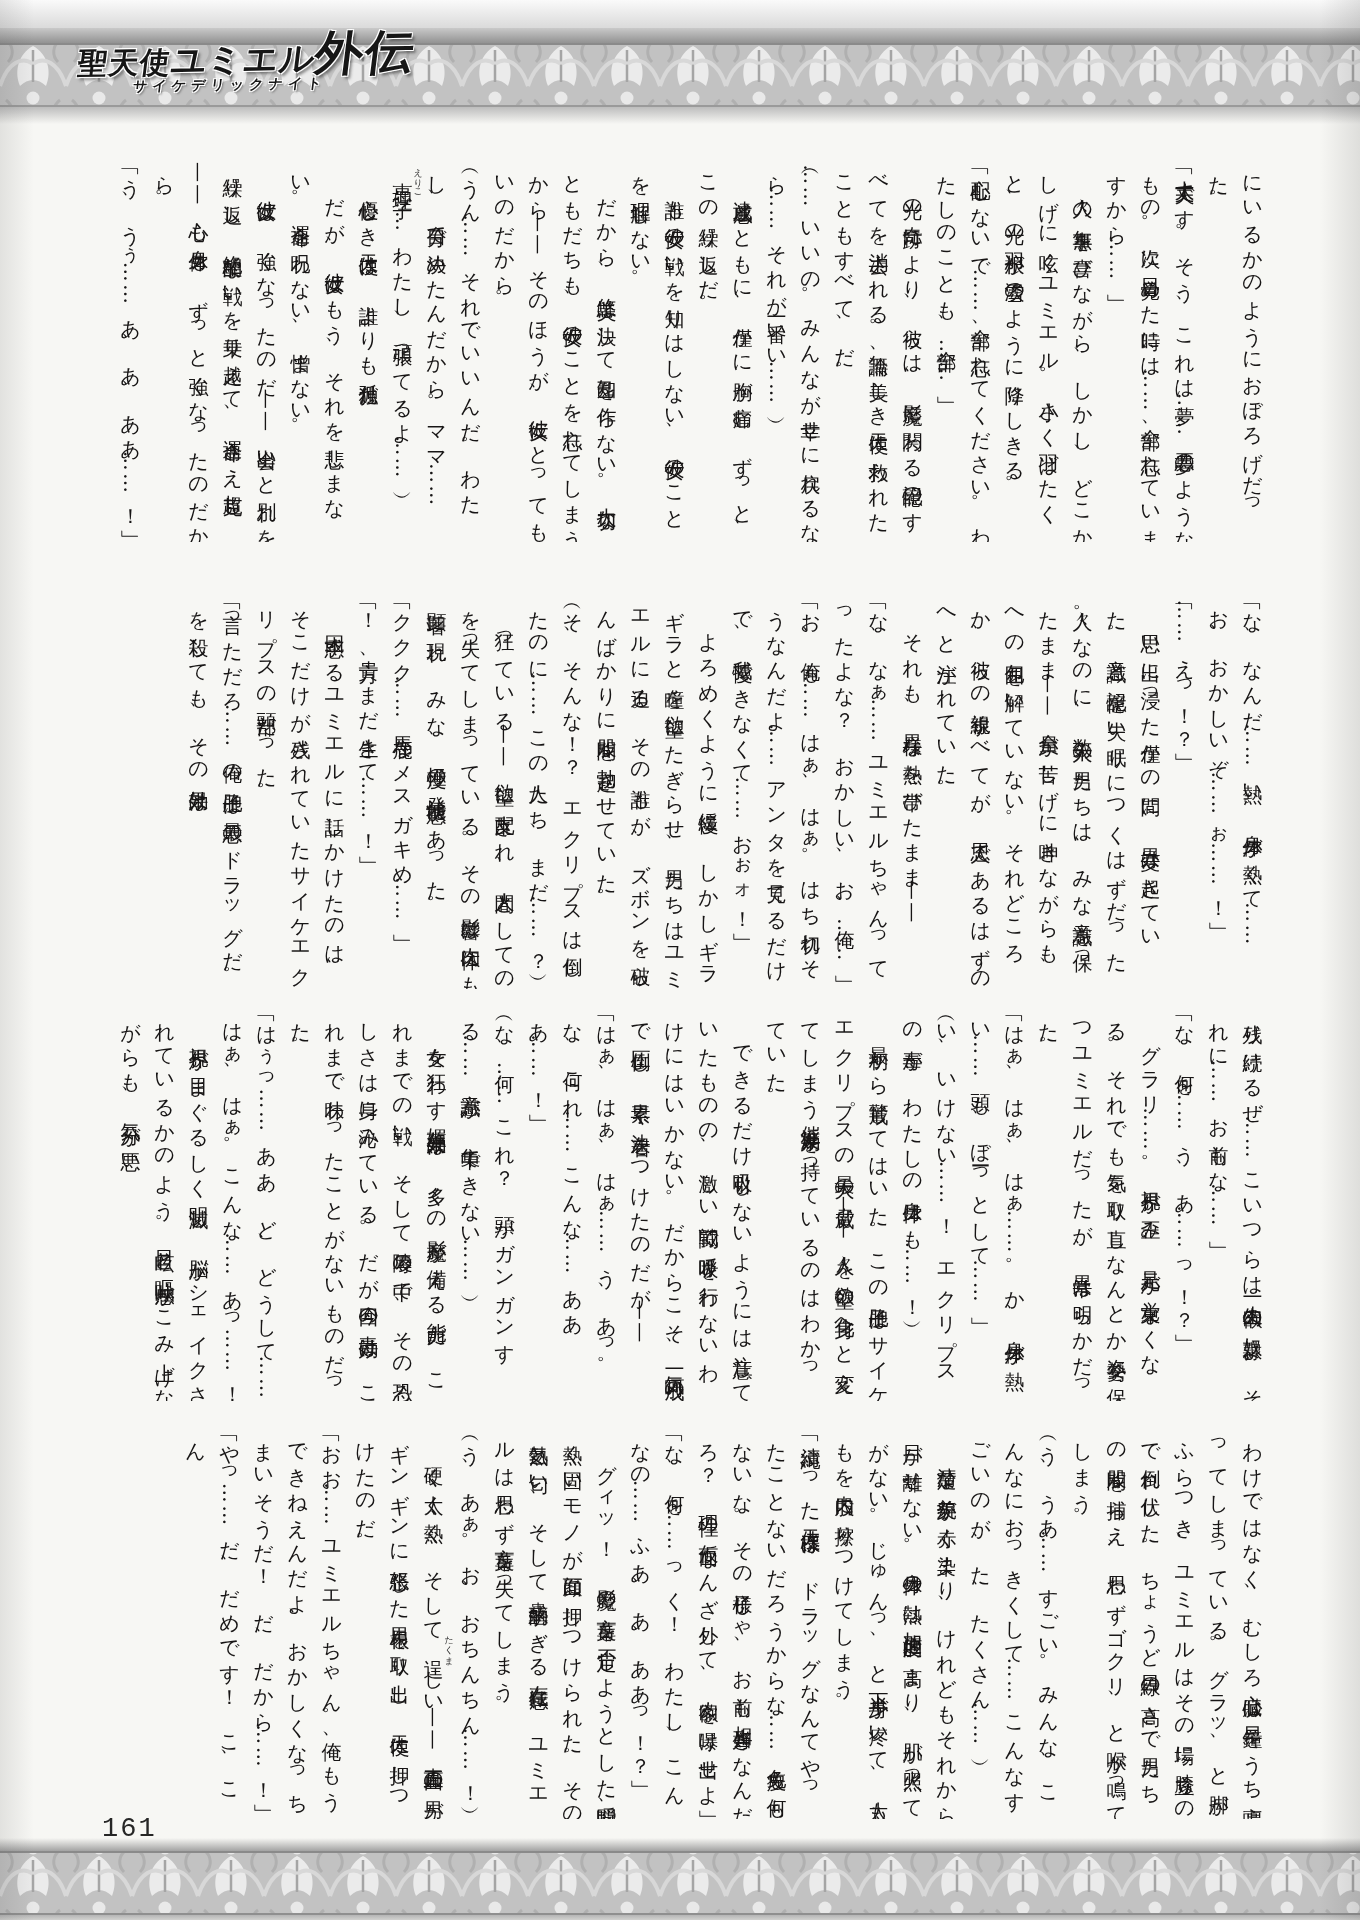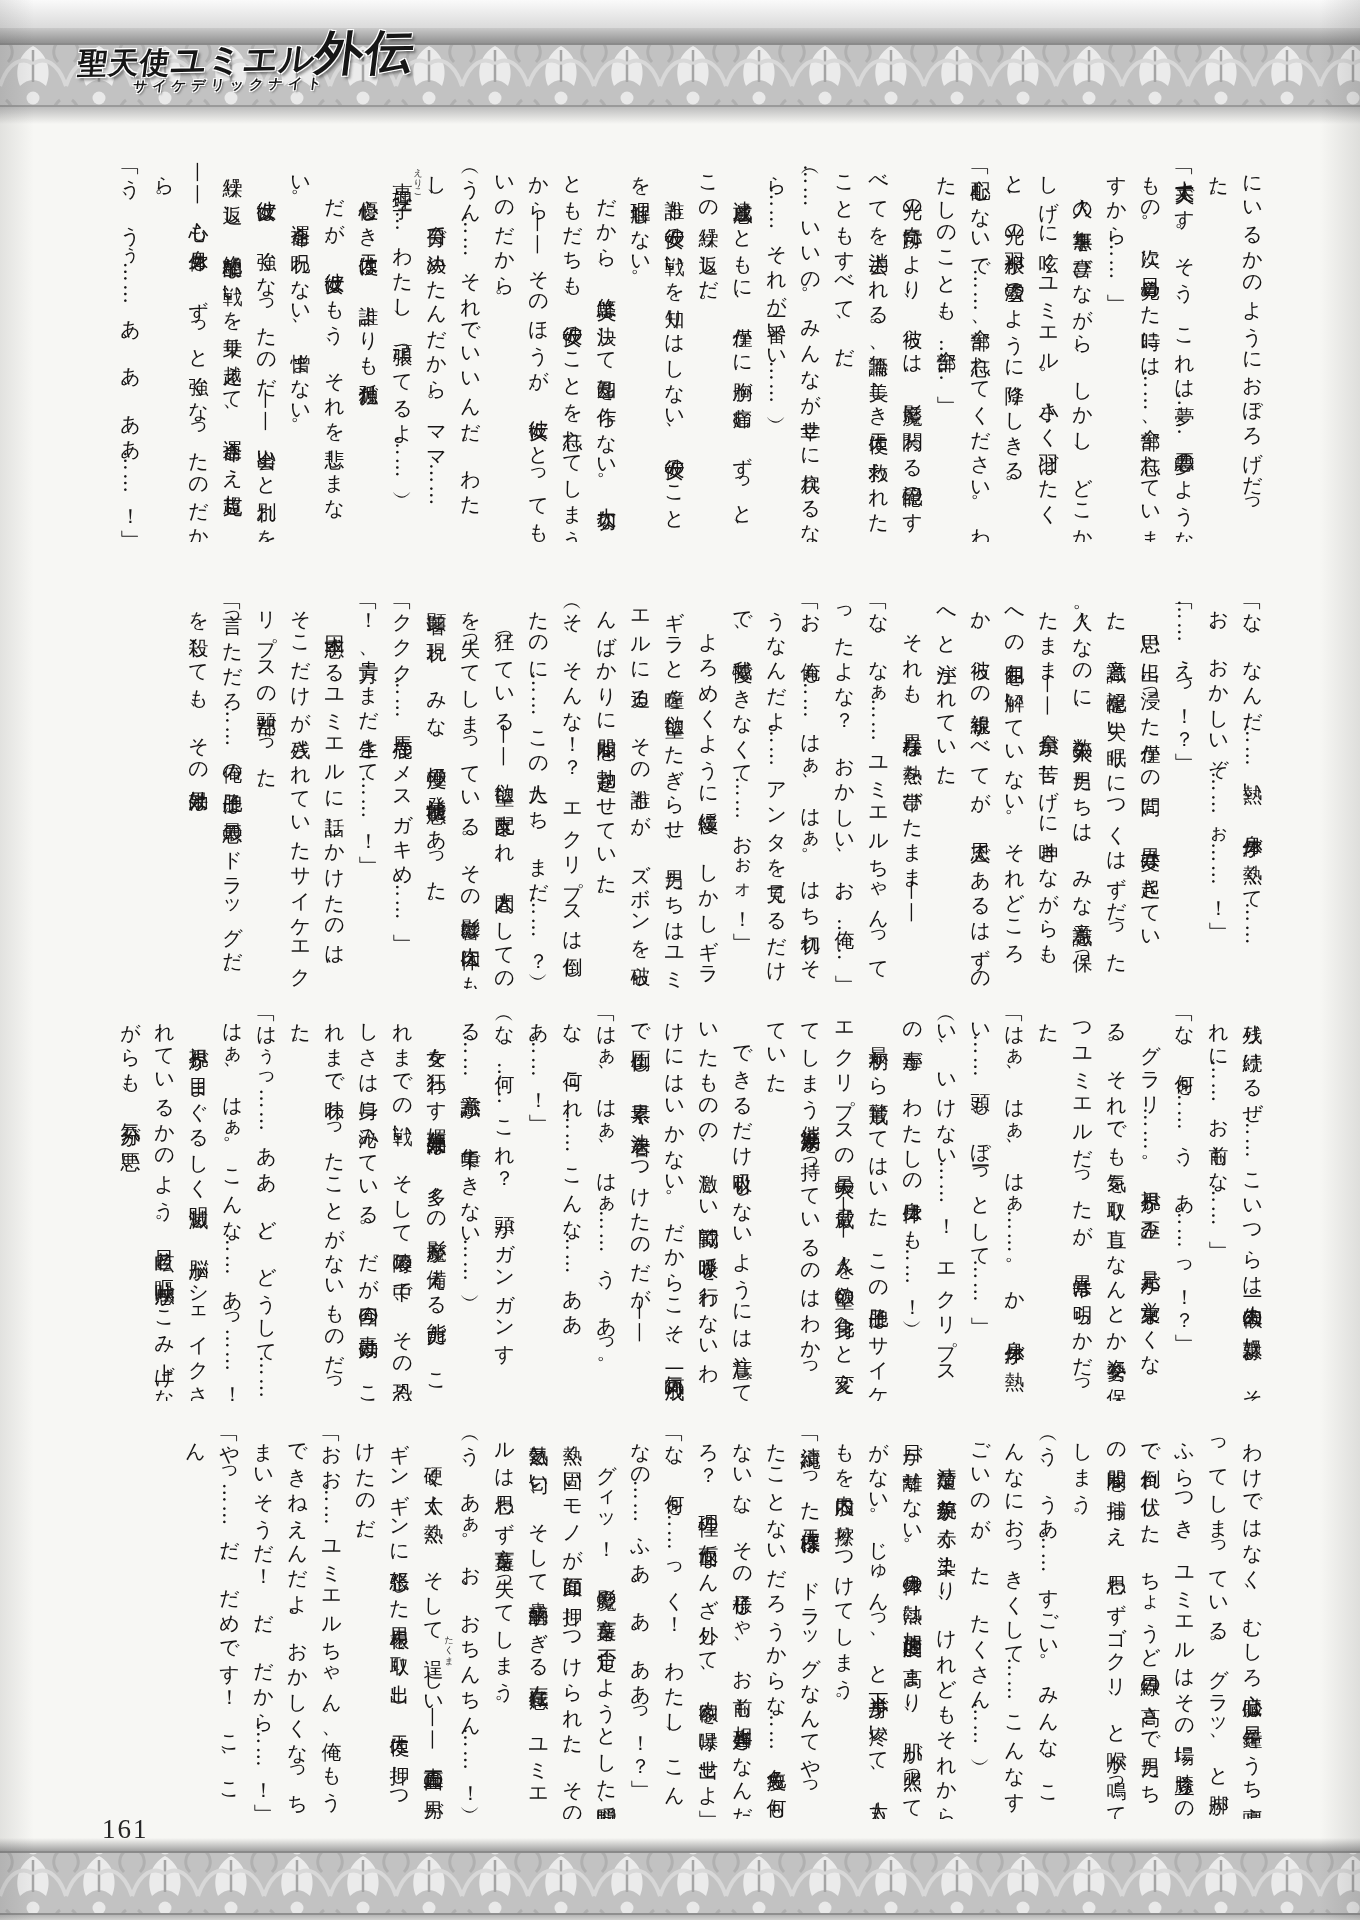--- a/index.html
+++ b/index.html
@@ -44,21 +44,21 @@
   }
   #band-1{top:162px;height:380px;letter-spacing:2.2px;}
   #band-2{top:597px;height:392px;}
   #band-3{top:1009px;height:392px;}
   #band-4{top:1429px;height:390px;}
   .band p{margin:0;padding:0;}
   ruby rt{font-size:9px;letter-spacing:0;color:#2a2a2a;}
   .page-number{
     position:absolute;left:102px;top:1814px;z-index:6;
     font-size:27px;letter-spacing:2px;color:#262626;
-    font-family:Liberation Serif, serif;
+    font-family:Liberation Mono, monospace;
   }
 </style>
 </head>
 <body>
 
 <div class="top-sheet"></div>
 
 <svg id="border-top" class="border-svg" width="1360" height="96" viewBox="0 0 1360 96">
   <defs>
     <pattern id="orn" width="66" height="60" patternUnits="userSpaceOnUse">

